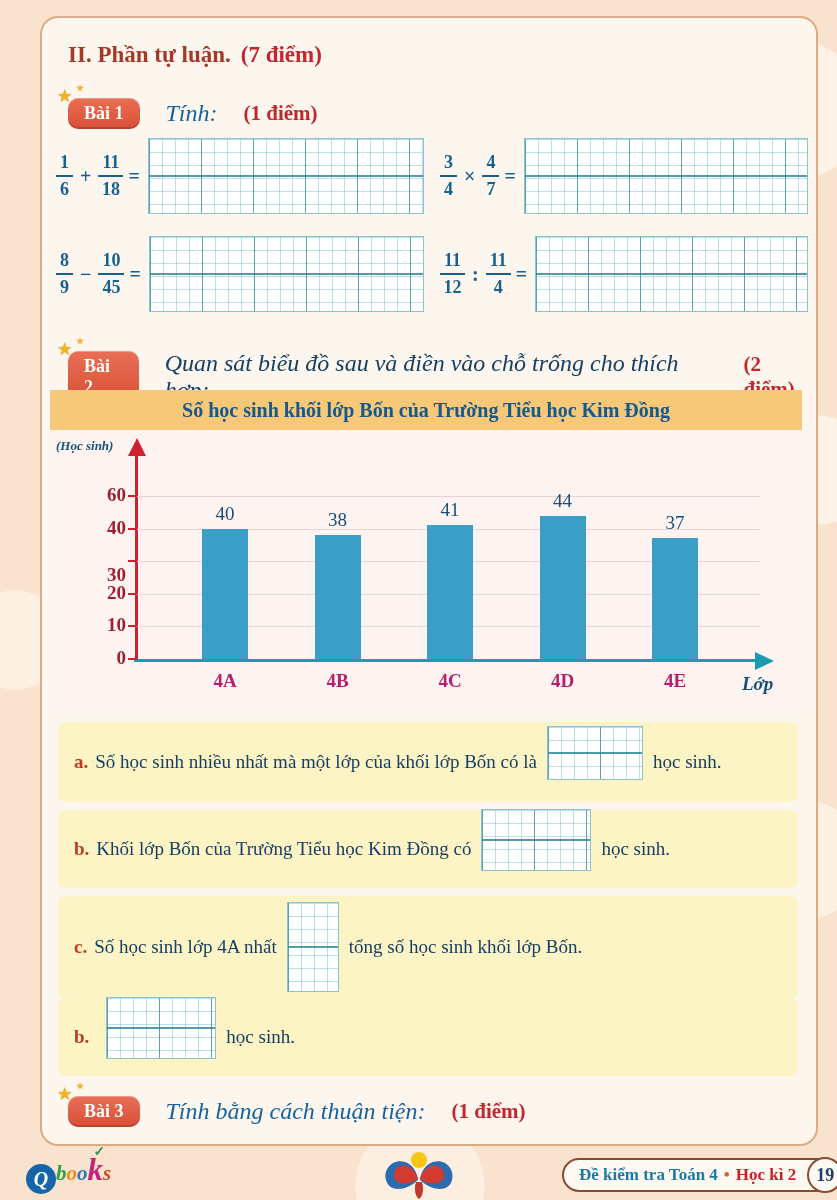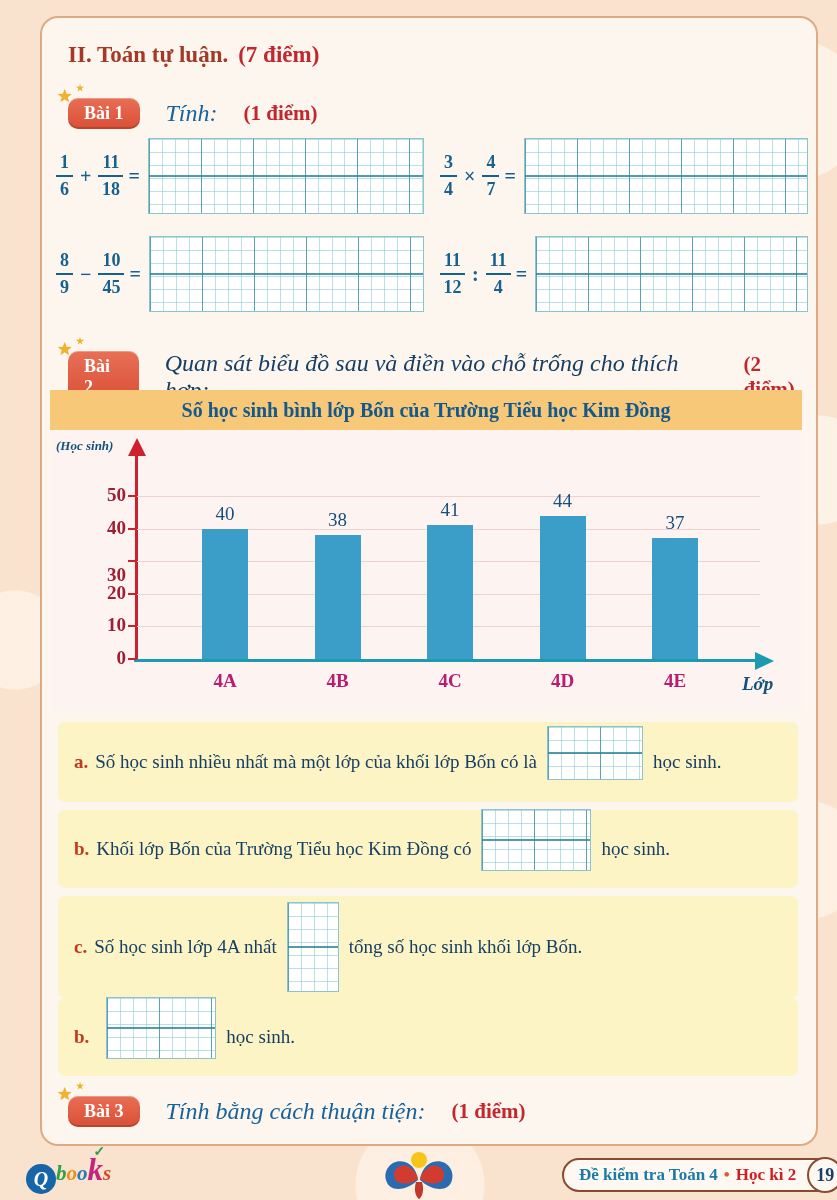--- a/index.html
+++ b/index.html
@@ -100,21 +100,21 @@
   .page-circle { position:absolute; right:-3px; top:-3px; width:36px; height:36px; border-radius:50%;
     background:#fdf8f2; border:2px solid #8a4a2f; color:#1a3f6b; font-size:18px; font-weight:bold;
     display:flex; align-items:center; justify-content:center; }
 </style>
 </head>
 <body>
 
 <div class="frame">
 
   <div class="section-title">
-    <span>II. Toán tự luận.</span><span class="pts">(7 điểm)</span>
+    <span>II. Phần tự luận.</span><span class="pts">(7 điểm)</span>
   </div>
 
   <div class="bai-row" style="left:26px; top:80px;">
     <span class="bai-badge">
       <span class="star-big">★</span>
       <span class="star-small">★</span>
       <span>Bài 1</span>
     </span>
     <span class="bai-label">Tính:</span>
     <span class="bai-pts">(1 điểm)</span>
@@ -182,21 +182,21 @@
     <span class="bai-badge">
       <span class="star-big">★</span>
       <span class="star-small">★</span>
       <span>Bài 2</span>
     </span>
     <span class="bai-label" style="color:#173f63;">Quan sát biểu đồ sau và điền vào chỗ trống cho thích hợp:</span>
     <span class="bai-pts">(2 điểm)</span>
   </div>
 
   <div class="chart-panel">
-    <div class="chart-title">Số học sinh bình lớp Bốn của Trường Tiểu học Kim Đồng</div>
+    <div class="chart-title">Số học sinh khối lớp Bốn của Trường Tiểu học Kim Đồng</div>
     <div class="chart-plot">
       <span class="ylabel">(Học sinh)</span>
       <div class="y-axis" style="left:85px; top:24px; width:3px; height:208px; background:#cf2030;"></div>
       <div style="position:absolute; left:78px; top:8px; width:0; height:0; border-left:9px solid transparent; border-right:9px solid transparent; border-bottom:18px solid #cf2030;"></div>
       <div class="x-axis" style="left:84px; top:229px; width:622px; height:3px; background:#1b9ab0;"></div>
       <div style="position:absolute; left:705px; top:222px; width:0; height:0; border-top:9px solid transparent; border-bottom:9px solid transparent; border-left:19px solid #1b9ab0;"></div>
       <span class="xlabel">Lớp</span>
     <div class="ytick-mark" style="left:78px; top:228px;"></div>
         <div class="ytick-label" style="left:34px; top:217px;">0</div>
         <div class="gridline" style="left:86px; top:196.4px; width:624px;"></div>
@@ -206,21 +206,21 @@
         <div class="ytick-mark" style="left:78px; top:162.8px;"></div>
         <div class="ytick-label" style="left:34px; top:151.8px;">20</div>
         <div class="gridline" style="left:86px; top:131.2px; width:624px;"></div>
         <div class="ytick-mark" style="left:78px; top:130.2px;"></div>
         <div class="ytick-label" style="left:34px; top:119.19999999999999px;margin-top:15px;">30</div>
         <div class="gridline" style="left:86px; top:98.60000000000002px; width:624px;"></div>
         <div class="ytick-mark" style="left:78px; top:97.60000000000002px;"></div>
         <div class="ytick-label" style="left:34px; top:86.60000000000002px;">40</div>
         <div class="gridline" style="left:86px; top:66px; width:624px;"></div>
         <div class="ytick-mark" style="left:78px; top:65px;"></div>
-        <div class="ytick-label" style="left:34px; top:54px;">50</div>
+        <div class="ytick-label" style="left:34px; top:54px;">60</div>
         <div class="bar" style="left:152px; top:98.60000000000002px; width:46px; height:130.39999999999998px; background:#3b9ec9;"></div>
         <div class="bar-value" style="left:145px; top:72.60000000000002px;">40</div>
         <div class="cat-label" style="left:145px; top:240px;">4A</div>
         <div class="bar" style="left:264.5px; top:105.12px; width:46px; height:123.88px; background:#3b9ec9;"></div>
         <div class="bar-value" style="left:257.5px; top:79.12px;">38</div>
         <div class="cat-label" style="left:257.5px; top:240px;">4B</div>
         <div class="bar" style="left:377px; top:95.34px; width:46px; height:133.66px; background:#3b9ec9;"></div>
         <div class="bar-value" style="left:370px; top:69.34px;">41</div>
         <div class="cat-label" style="left:370px; top:240px;">4C</div>
         <div class="bar" style="left:489.5px; top:85.56px; width:46px; height:143.44px; background:#3b9ec9;"></div>

